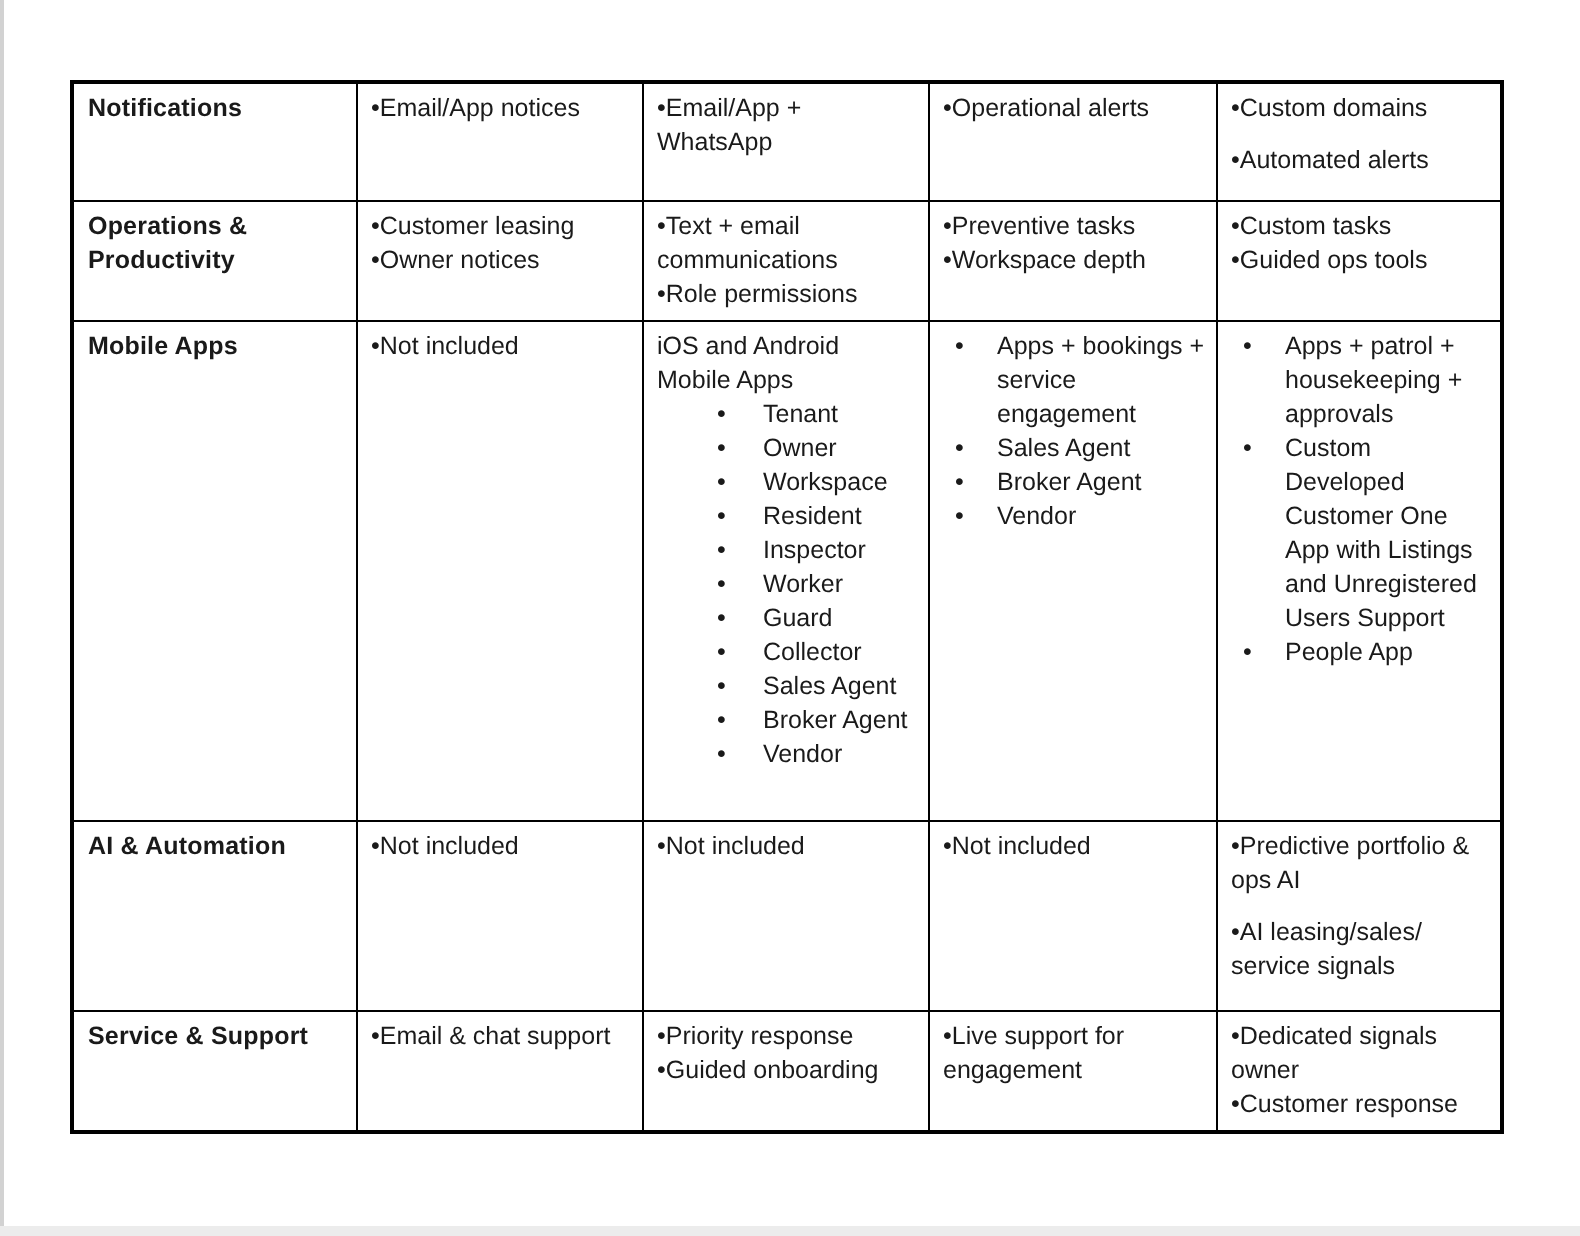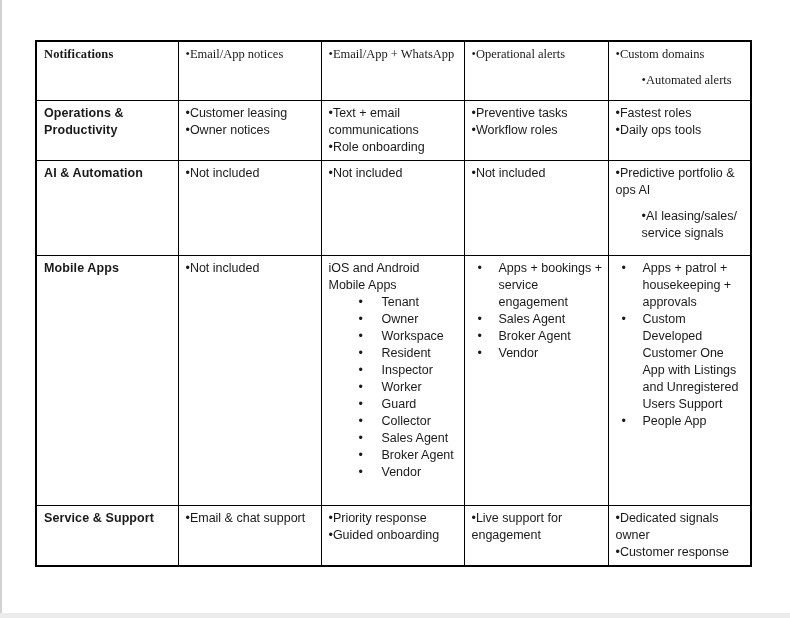--- a/index.html
+++ b/index.html
@@ -45,21 +45,21 @@
     vertical-align: top;
     padding: 4px 5px 4px 7px;
     overflow: hidden;
   }
   td.feature {
     font-weight: 700;
     letter-spacing: 0.1px;
   }
   
   .b::before { content: "\2022 "; }
-  .cell-spaced .b:not(:first-child) { margin-top: 9px; margin-left: 26px; }
+  .cell-spaced .b:not(:first-child) { margin-top: 9px; }
   
   .plain { margin: 0; }
   
   .li { position: relative; }
   .li::before {
     content: "\2022";
     position: absolute;
   }
   .list-cell .li { padding-left: 27px; }
   .list-cell .li::before { left: 6px; }
@@ -75,21 +75,21 @@
 
   <table class="feature-table">
     <colgroup>
         <col style="width: 142px;">
         <col style="width: 143px;">
         <col style="width: 143px;">
         <col style="width: 144px;">
         <col style="width: 143px;">
       </colgroup>
     <tbody>
-        <tr style="height: 59px; font-family: Liberation Serif, serif;">
+        <tr style="height: 59px;">
           <td class="feature">Notifications</td>
           <td>
             <div class="b">Email/App notices</div>
           </td>
           <td>
             <div class="b">Email/App + WhatsApp</div>
           </td>
           <td>
             <div class="b">Operational alerts</div>
           </td>
@@ -99,45 +99,29 @@
           </td>
         </tr>
         <tr style="height: 53px;">
           <td class="feature">Operations &amp; Productivity</td>
           <td>
             <div class="b">Customer leasing</div>
             <div class="b">Owner notices</div>
           </td>
           <td>
             <div class="b">Text + email communications</div>
-            <div class="b">Role onboarding</div>
+            <div class="b">Role permissions</div>
           </td>
           <td>
             <div class="b">Preventive tasks</div>
-            <div class="b">Workflow roles</div>
+            <div class="b">Workspace depth</div>
           </td>
           <td>
-            <div class="b">Fastest roles</div>
-            <div class="b">Daily ops tools</div>
-          </td>
-        </tr>
-        <tr style="height: 95px;">
-          <td class="feature">AI &amp; Automation</td>
-          <td>
-            <div class="b">Not included</div>
-          </td>
-          <td>
-            <div class="b">Not included</div>
-          </td>
-          <td>
-            <div class="b">Not included</div>
-          </td>
-          <td class="cell-spaced">
-            <div class="b">Predictive portfolio &amp; ops AI</div>
-            <div class="b">AI leasing/sales/ service signals</div>
+            <div class="b">Custom tasks</div>
+            <div class="b">Guided ops tools</div>
           </td>
         </tr>
         <tr style="height: 250px;">
           <td class="feature">Mobile Apps</td>
           <td>
             <div class="b">Not included</div>
           </td>
           <td class="deep-list-cell">
             <div class="plain">iOS and Android Mobile Apps</div>
             <div class="li">Tenant</div>
@@ -157,20 +141,36 @@
             <div class="li">Sales Agent</div>
             <div class="li">Broker Agent</div>
             <div class="li">Vendor</div>
           </td>
           <td class="list-cell">
             <div class="li">Apps + patrol + housekeeping + approvals</div>
             <div class="li">Custom Developed Customer One App with Listings and Unregistered Users Support</div>
             <div class="li">People App</div>
           </td>
         </tr>
+        <tr style="height: 95px;">
+          <td class="feature">AI &amp; Automation</td>
+          <td>
+            <div class="b">Not included</div>
+          </td>
+          <td>
+            <div class="b">Not included</div>
+          </td>
+          <td>
+            <div class="b">Not included</div>
+          </td>
+          <td class="cell-spaced">
+            <div class="b">Predictive portfolio &amp; ops AI</div>
+            <div class="b">AI leasing/sales/ service signals</div>
+          </td>
+        </tr>
         <tr style="height: 52px;">
           <td class="feature">Service &amp; Support</td>
           <td>
             <div class="b">Email &amp; chat support</div>
           </td>
           <td>
             <div class="b">Priority response</div>
             <div class="b">Guided onboarding</div>
           </td>
           <td>

